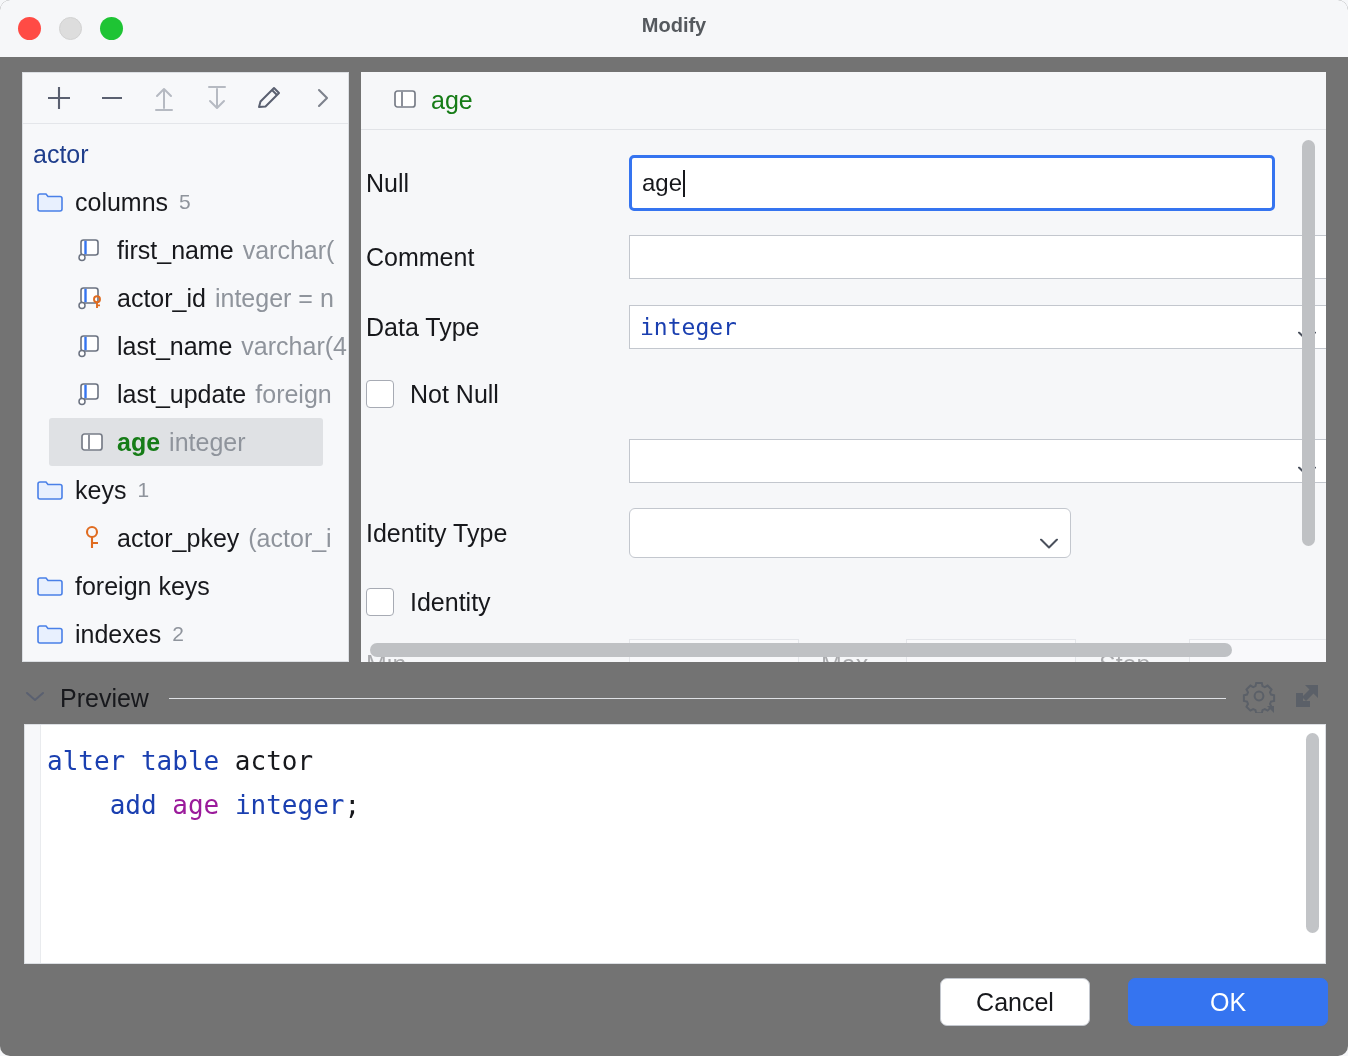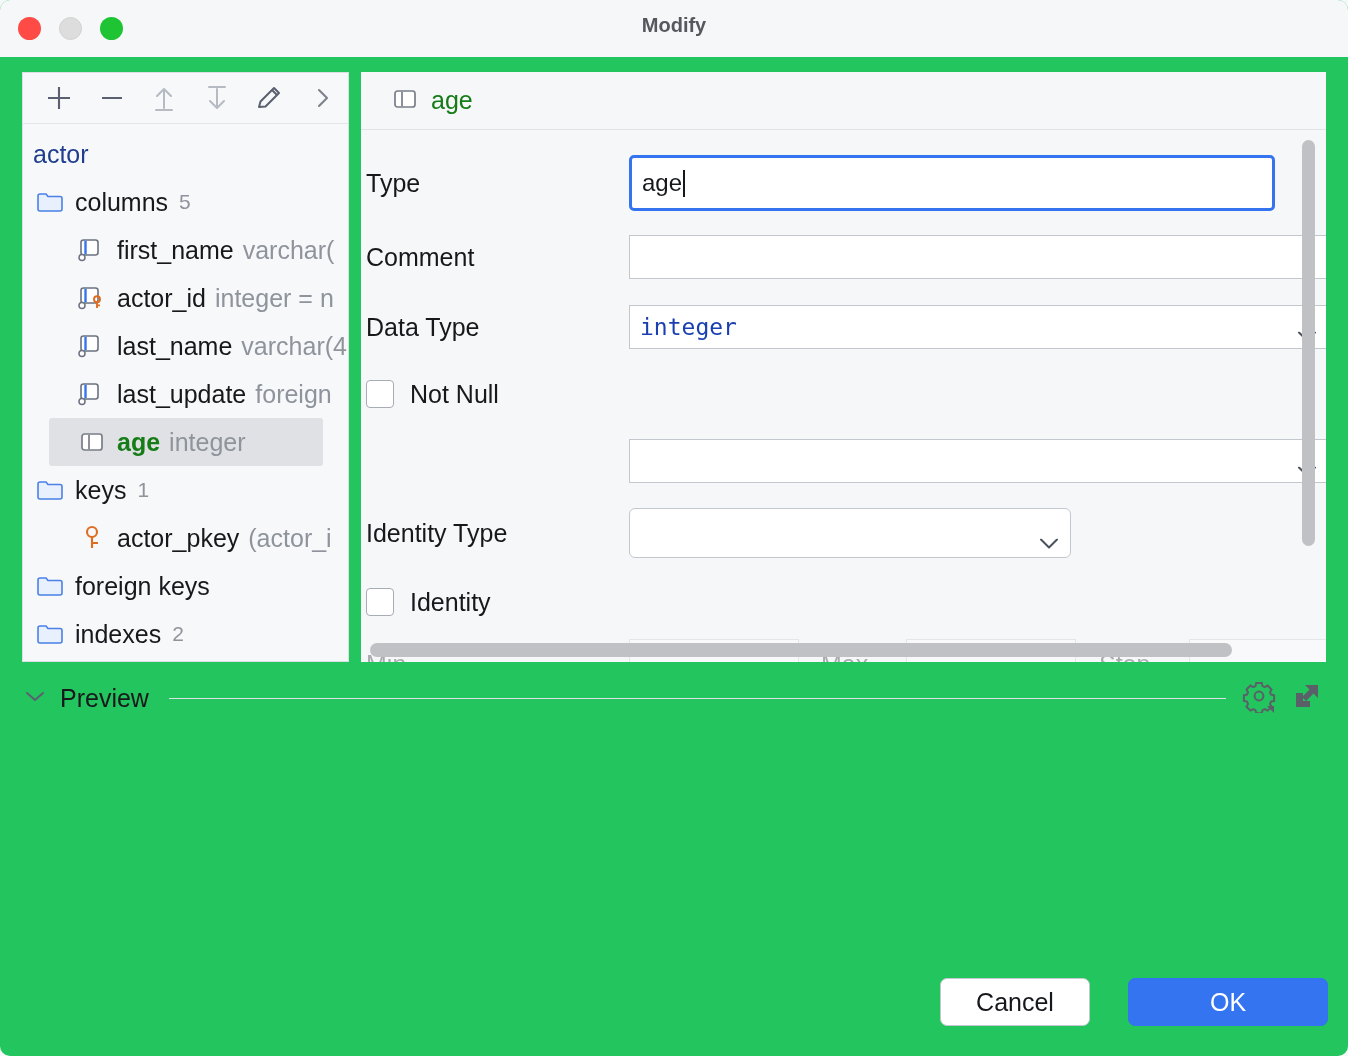--- a/index.html
+++ b/index.html
@@ -7,21 +7,21 @@
     margin: 0; padding: 0;
     width: 1348px; height: 1056px;
     overflow: hidden;
     font-family: "Liberation Sans", sans-serif;
     background: #f6f7f9;
     -webkit-font-smoothing: antialiased;
   }
   .window {
     position: relative;
     width: 1348px; height: 1056px;
-    background: #22c55e;
+    background: #737373;
     border-radius: 10px;
     overflow: hidden;
   }
 
   
   .titlebar {
     position: absolute; left: 0; top: 0; width: 1348px; height: 57px;
     background: #f6f7f9;
   }
   .traffic { position: absolute; top: 17px; display: flex; gap: 18px; left: 18px; }
@@ -363,21 +363,21 @@
           <rect x="4" y="4" width="20" height="16" rx="2.5" fill="#fff" stroke="#787d88" stroke-width="1.7"></rect>
           <path d="M11 4.8 V19.2" stroke="#787d88" stroke-width="1.7"></path>
         </svg>
       </span>
       <span class="hname">age</span>
     </div>
 
     <div class="form">
 
       <div class="frow" style="height:78px">
-        <div class="flabel">Type</div>
+        <div class="flabel">Null</div>
         <div class="finput focused">
           <span>age</span>
             <span class="caret"></span>
         </div>
       </div>
 
       <div class="frow">
         <div class="flabel">Comment</div>
         <div class="finput wide" title="">
           <span></span>
@@ -468,19 +468,25 @@
       </span>
       <span>
         <svg width="30" height="30" viewBox="0 0 30 30">
           <path d="M4 12 V26 H18 V20 H11 V12 Z" fill="#5b6068"></path>
           <path d="M13 4 H26 V17 L21.5 12.5 L14 20 L10 16 L17.5 8.5 Z" fill="#5b6068"></path>
         </svg>
       </span>
     </span>
   </div>
 
+  <div class="preview-box">
+    <div class="gutter"></div>
+    <div class="code"><span class="kw">alter table </span><span class="id">actor</span>
+<span class="id">    </span><span class="kw">add </span><span class="col">age </span><span class="kw">integer</span><span class="id">;</span></div>
+    <div class="pv-scroll"></div>
+  </div>
 
   <div class="footer">
     <div class="btn ok">OK</div>
     <div class="btn cancel">Cancel</div>
   </div>
 
 </div>
 
 </body></html>

